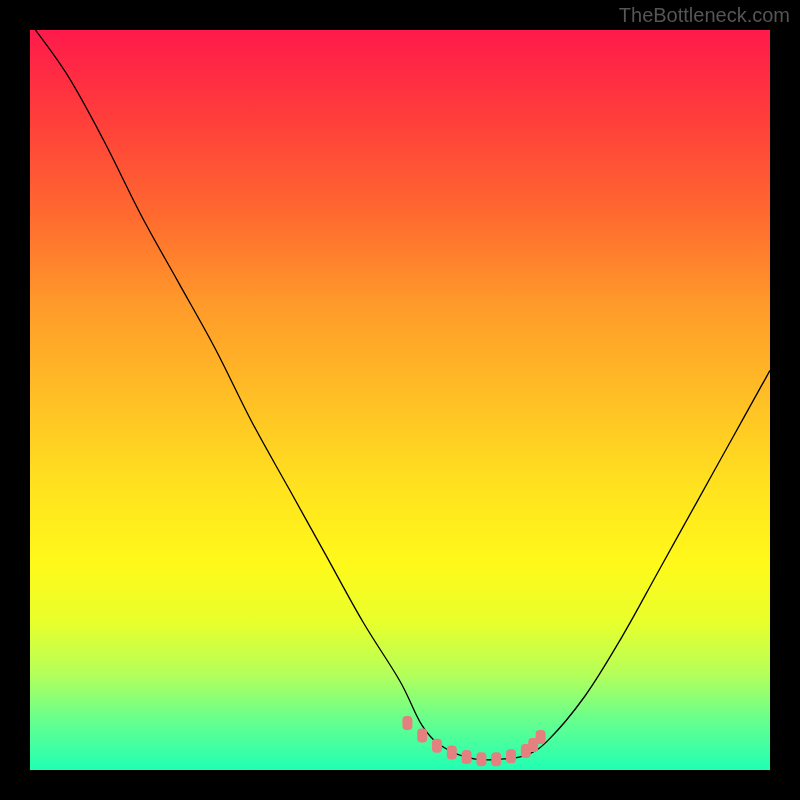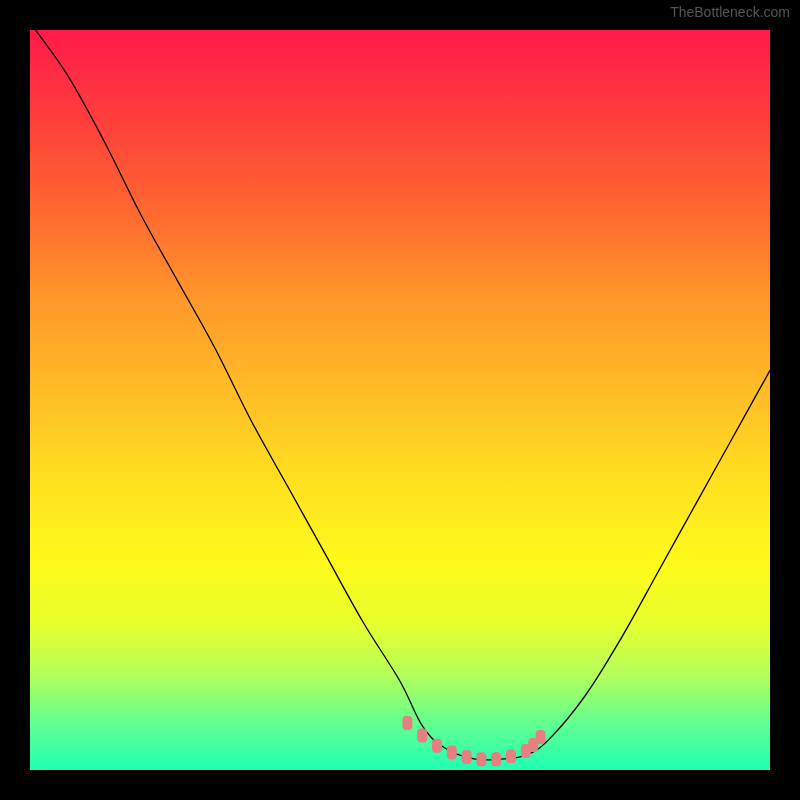--- a/index.html
+++ b/index.html
@@ -9,21 +9,21 @@
     background: #000;
     position: relative;
     font-family: Arial, Helvetica, sans-serif;
     overflow: hidden;
   }
   .watermark {
     position: absolute;
     top: 4px;
     right: 10px;
     color: #555;
-    font-size: 14px;
+    font-size: 20px;
     font-weight: 500;
     z-index: 10;
   }
   .plot-area {
     position: absolute;
     left: 30px;
     top: 30px;
     width: 740px;
     height: 740px;
     overflow: hidden;

